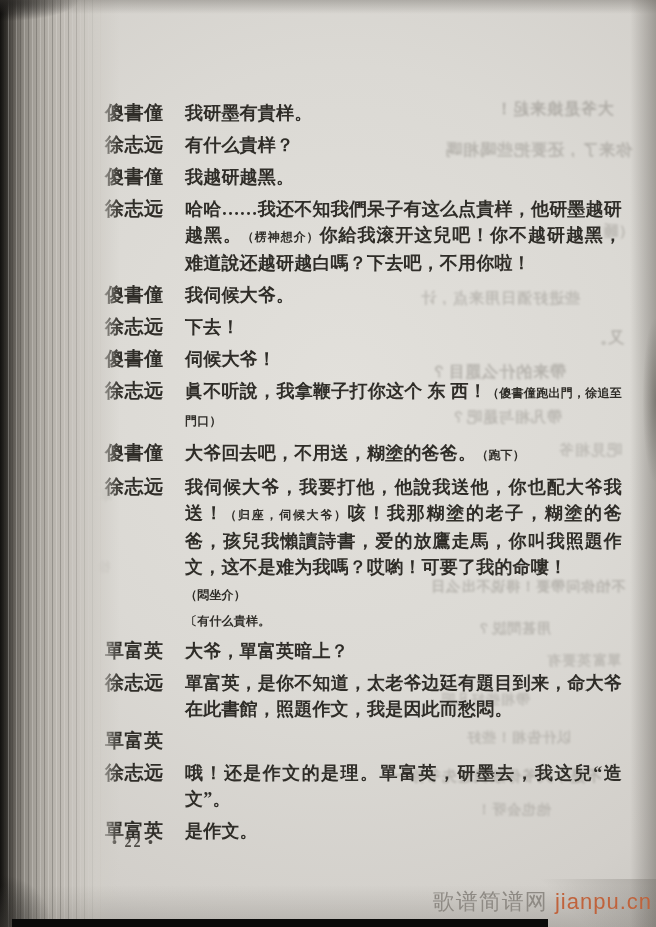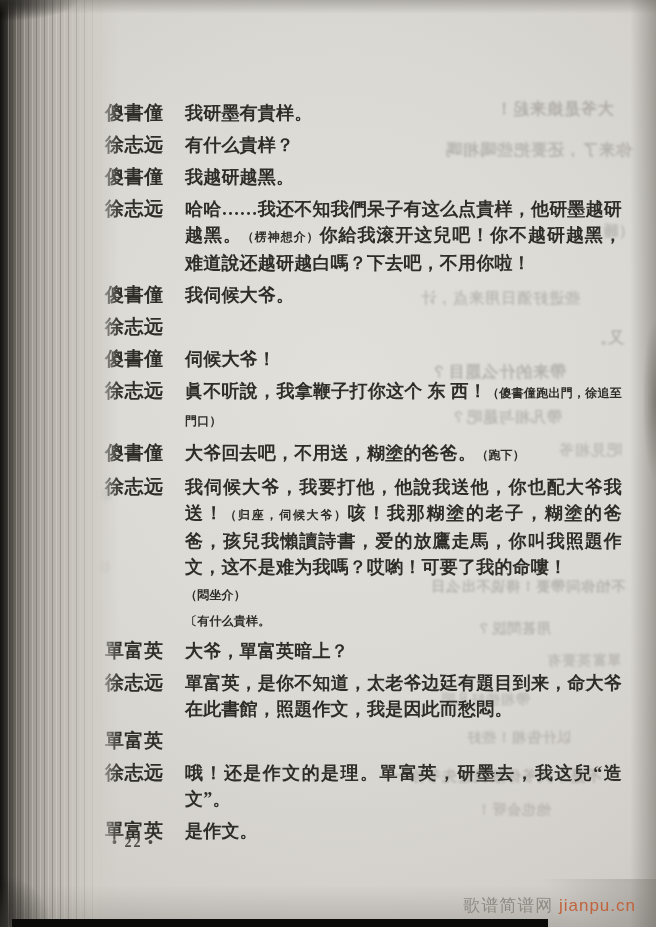--- a/index.html
+++ b/index.html
@@ -61,22 +61,22 @@
   }
   .seg-direction{font-size:12px;}
   .row.direction-only{margin-bottom:8px;}
   .row.direction-only .dialogue{font-size:14px;line-height:18px;}
 
   .page-number{
     position:absolute;left:112px;top:835px;
     font-size:14px;letter-spacing:2px;color:#4e4b46;font-weight:600;
   }
   .watermark{
-    position:absolute;right:20px;bottom:10px;
-    font-size:17px;letter-spacing:1px;white-space:nowrap;
+    position:absolute;right:4px;bottom:10px;
+    font-size:22px;letter-spacing:1px;white-space:nowrap;
     font-family:"Liberation Sans","DejaVu Sans",sans-serif;
   }
   .watermark .wm-name{color:#8e8a84;}
   .watermark .wm-url{color:#c0633c;}
 </style>
 </head>
 <body>
 
 <div class="page">
   <div class="bleed-layer">
@@ -115,20 +115,21 @@
       <div class="row">
         <div class="speaker">徐志远</div>
         <div class="dialogue"><span class="seg">哈哈……我还不知我們呆子有这么点貴样，他研墨越研越黑。</span><span class="seg seg-direction">（楞神想介）</span><span class="seg">你給我滚开这兒吧！你不越研越黑，难道說还越研越白嗎？下去吧，不用你啦！</span></div>
       </div>
       <div class="row">
         <div class="speaker">傻書僮</div>
         <div class="dialogue"><span class="seg">我伺候大爷。</span></div>
       </div>
       <div class="row">
         <div class="speaker">徐志远</div>
+        <div class="dialogue"><span class="seg">下去！</span></div>
       </div>
       <div class="row">
         <div class="speaker">傻書僮</div>
         <div class="dialogue"><span class="seg">伺候大爷！</span></div>
       </div>
       <div class="row">
         <div class="speaker">徐志远</div>
         <div class="dialogue"><span class="seg">眞不听說，我拿鞭子打你这个 东 西！</span><span class="seg seg-direction">（傻書僮跑出門，徐追至門口）</span></div>
       </div>
       <div class="row">

